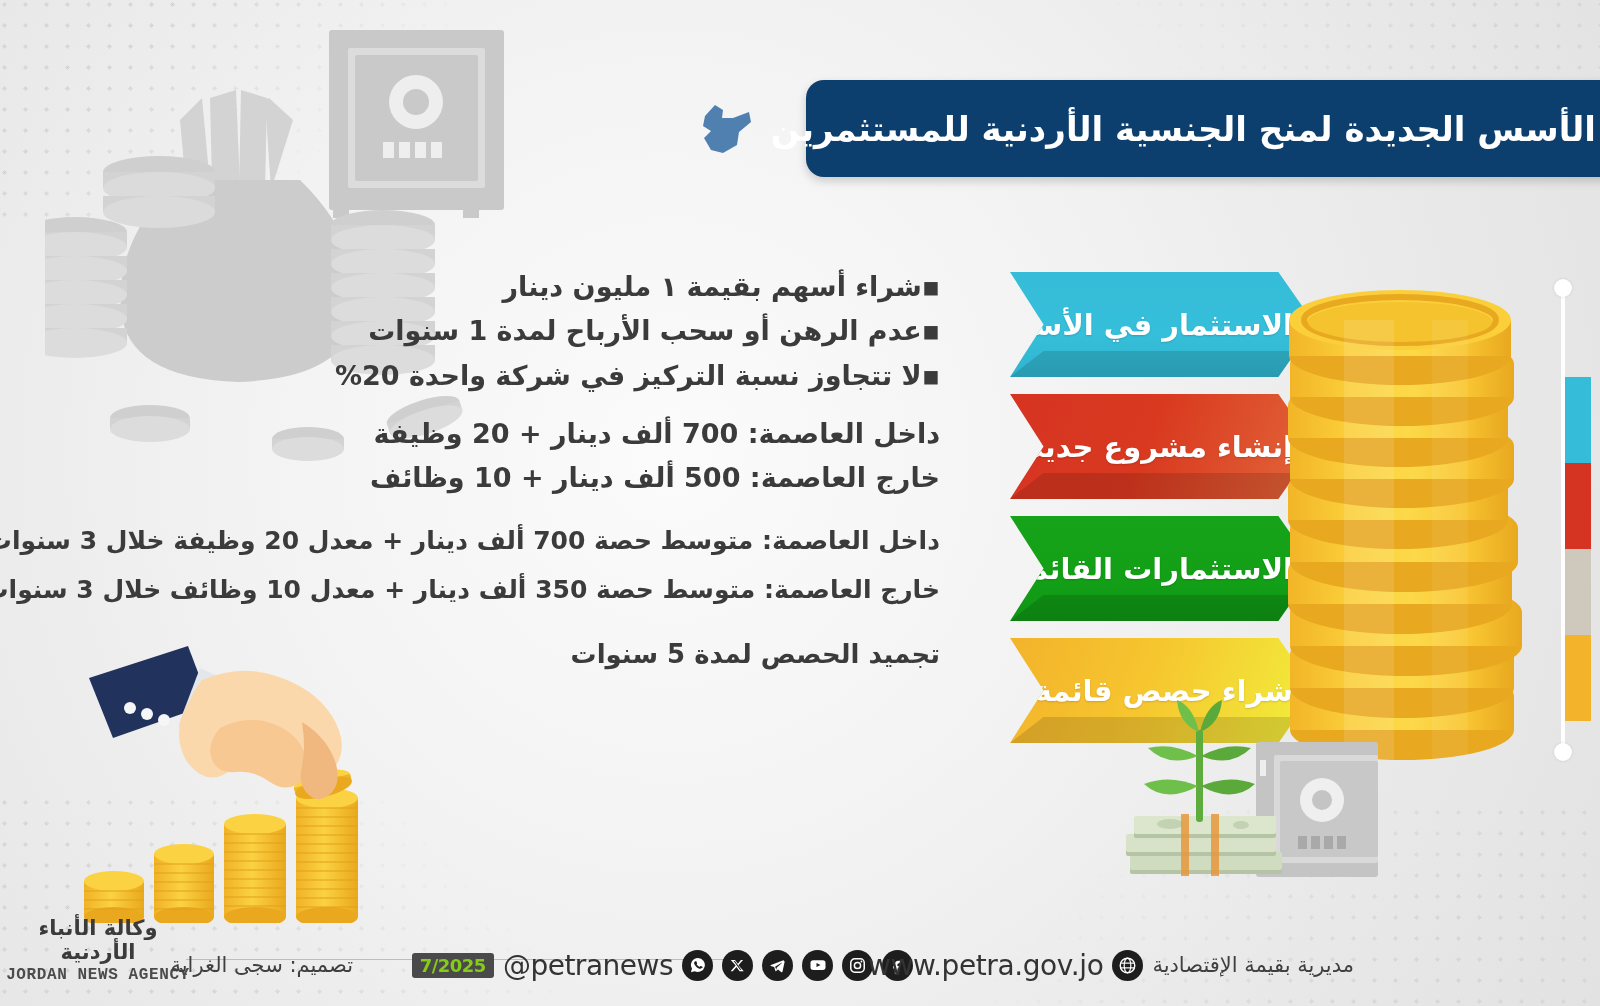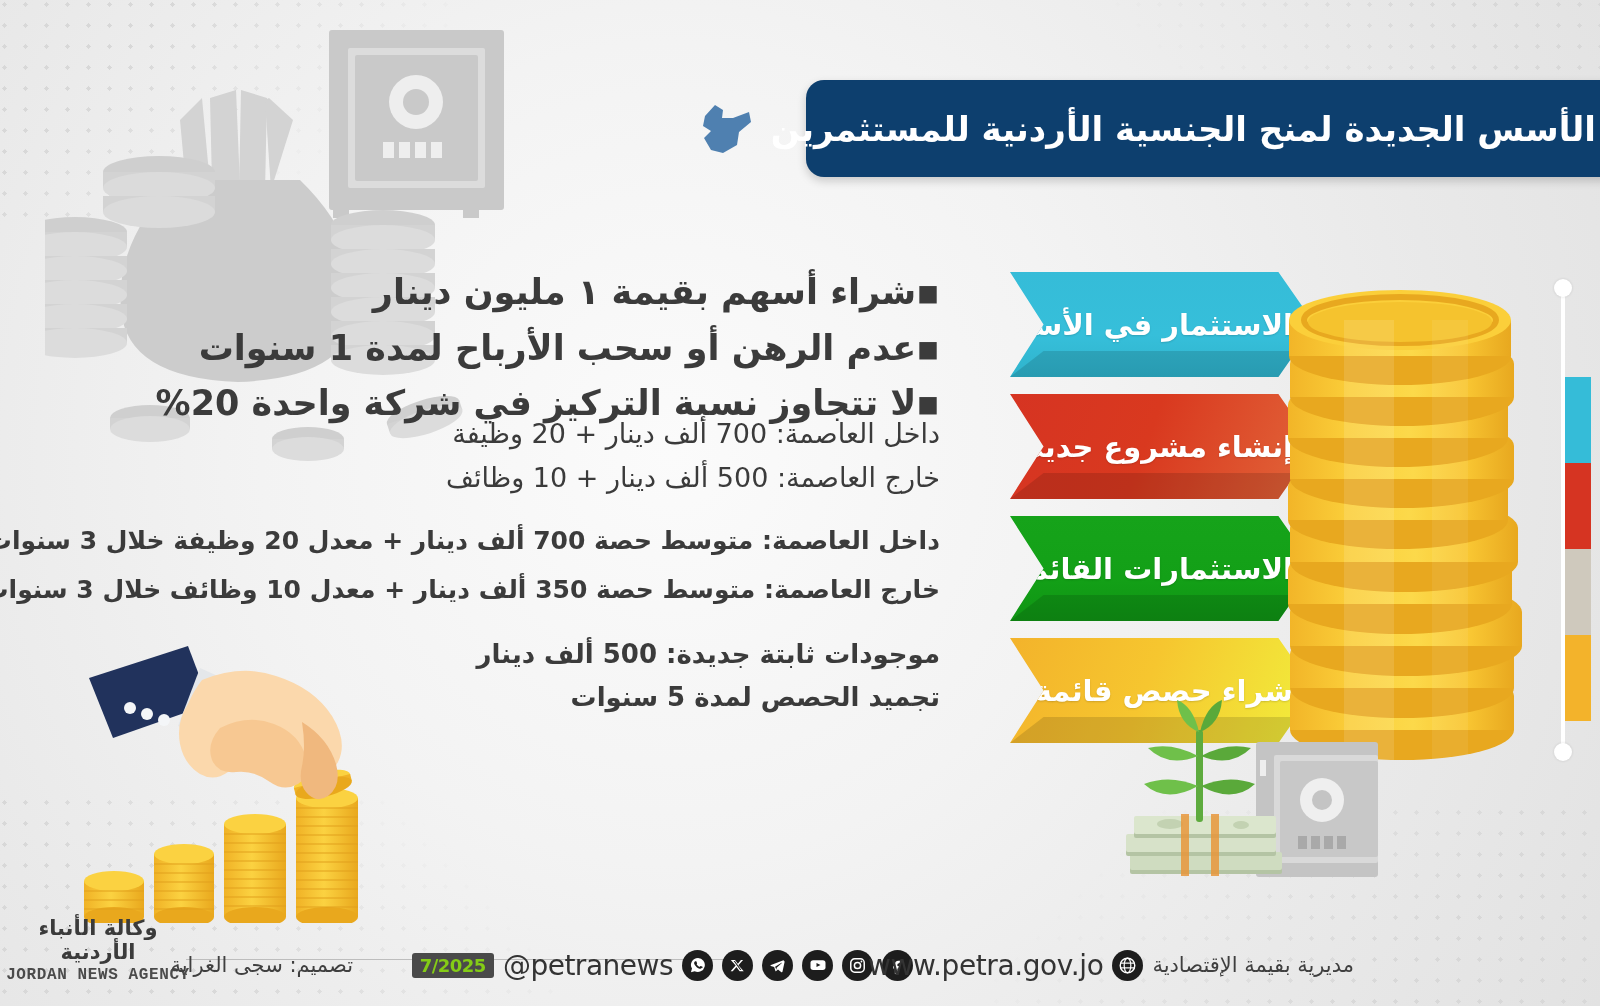--- a/index.html
+++ b/index.html
@@ -68,22 +68,22 @@
   #plant-art{ position:absolute; left:1108px; top:700px; width:270px; height:200px; }
 
   
   .txtblock{
     position:absolute;
     text-align:right; direction:rtl;
     color:#3b3b3b;
     line-height:1.42;
   }
   .txtblock .ln{ white-space:nowrap; display:block; }
-  #blk1{ right:660px; top:268px; font-size:35px; font-weight:bold; }
-  #blk2{ right:660px; top:415px; font-size:27px; font-weight:normal; }
+  #blk1{ right:660px; top:268px; font-size:27px; font-weight:bold; }
+  #blk2{ right:660px; top:415px; font-size:27px; font-weight:bold; }
   #blk3{ right:660px; top:523px; font-size:25px; font-weight:bold; }
   #blk4{ right:660px; top:636px; font-size:26px; font-weight:bold; }
   #blk1 .ln, #blk2 .ln, #blk4 .ln{ padding-bottom:6px; }
   #blk3 .ln{ padding-bottom:13px; }
 
   
   .chev{
     position:absolute; left:1010px; width:305px; height:105px;
     display:flex; align-items:center; justify-content:flex-start;
     padding-right:22px;
@@ -246,21 +246,20 @@
     <span class="ln">داخل العاصمة:  700 ألف دينار +  20 وظيفة</span>
     <span class="ln">خارج العاصمة: 500 ألف دينار +  10 وظائف</span>
   </div>
 
   <div class="txtblock" id="blk3">
     <span class="ln">داخل العاصمة: متوسط حصة 700 ألف دينار + معدل 20 وظيفة خلال 3  سنوات</span>
     <span class="ln">خارج العاصمة: متوسط حصة 350 ألف دينار + معدل 10  وظائف خلال 3 سنوات</span>
   </div>
 
   <div class="txtblock" id="blk4">
-    <span class="ln">موجودات ثابتة جديدة: 500 ألف دينار</span>
     <span class="ln">تجميد الحصص لمدة 5 سنوات</span>
   </div>
 
   <div class="chev" id="chev1">
     <span class="lbl">الاستثمار في الأسهم</span>
   </div>
   <div class="chev" id="chev2">
     <span class="lbl">إنشاء مشروع جديد</span>
   </div>
   <div class="chev" id="chev3">

